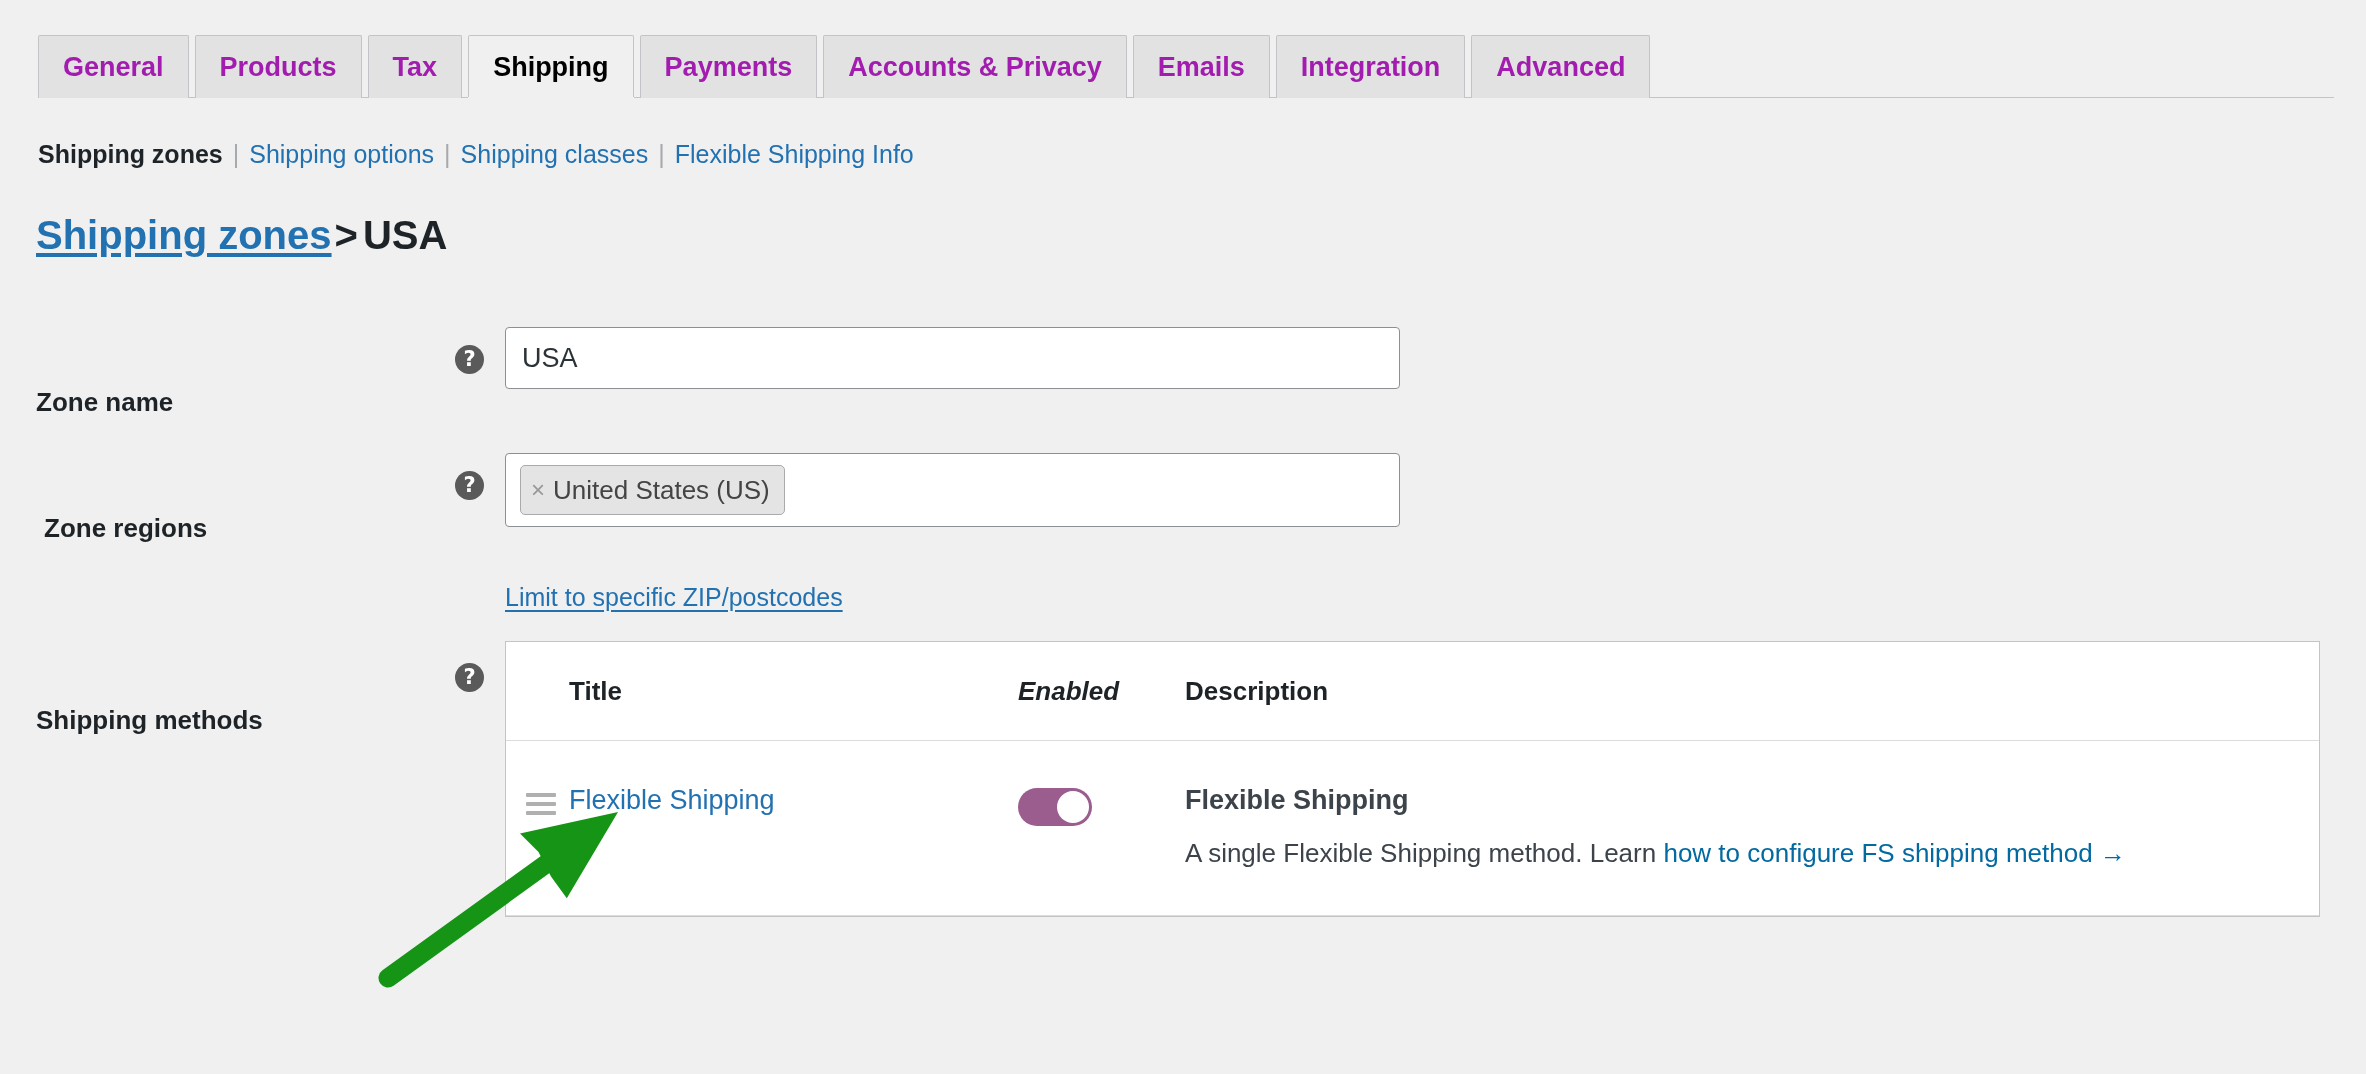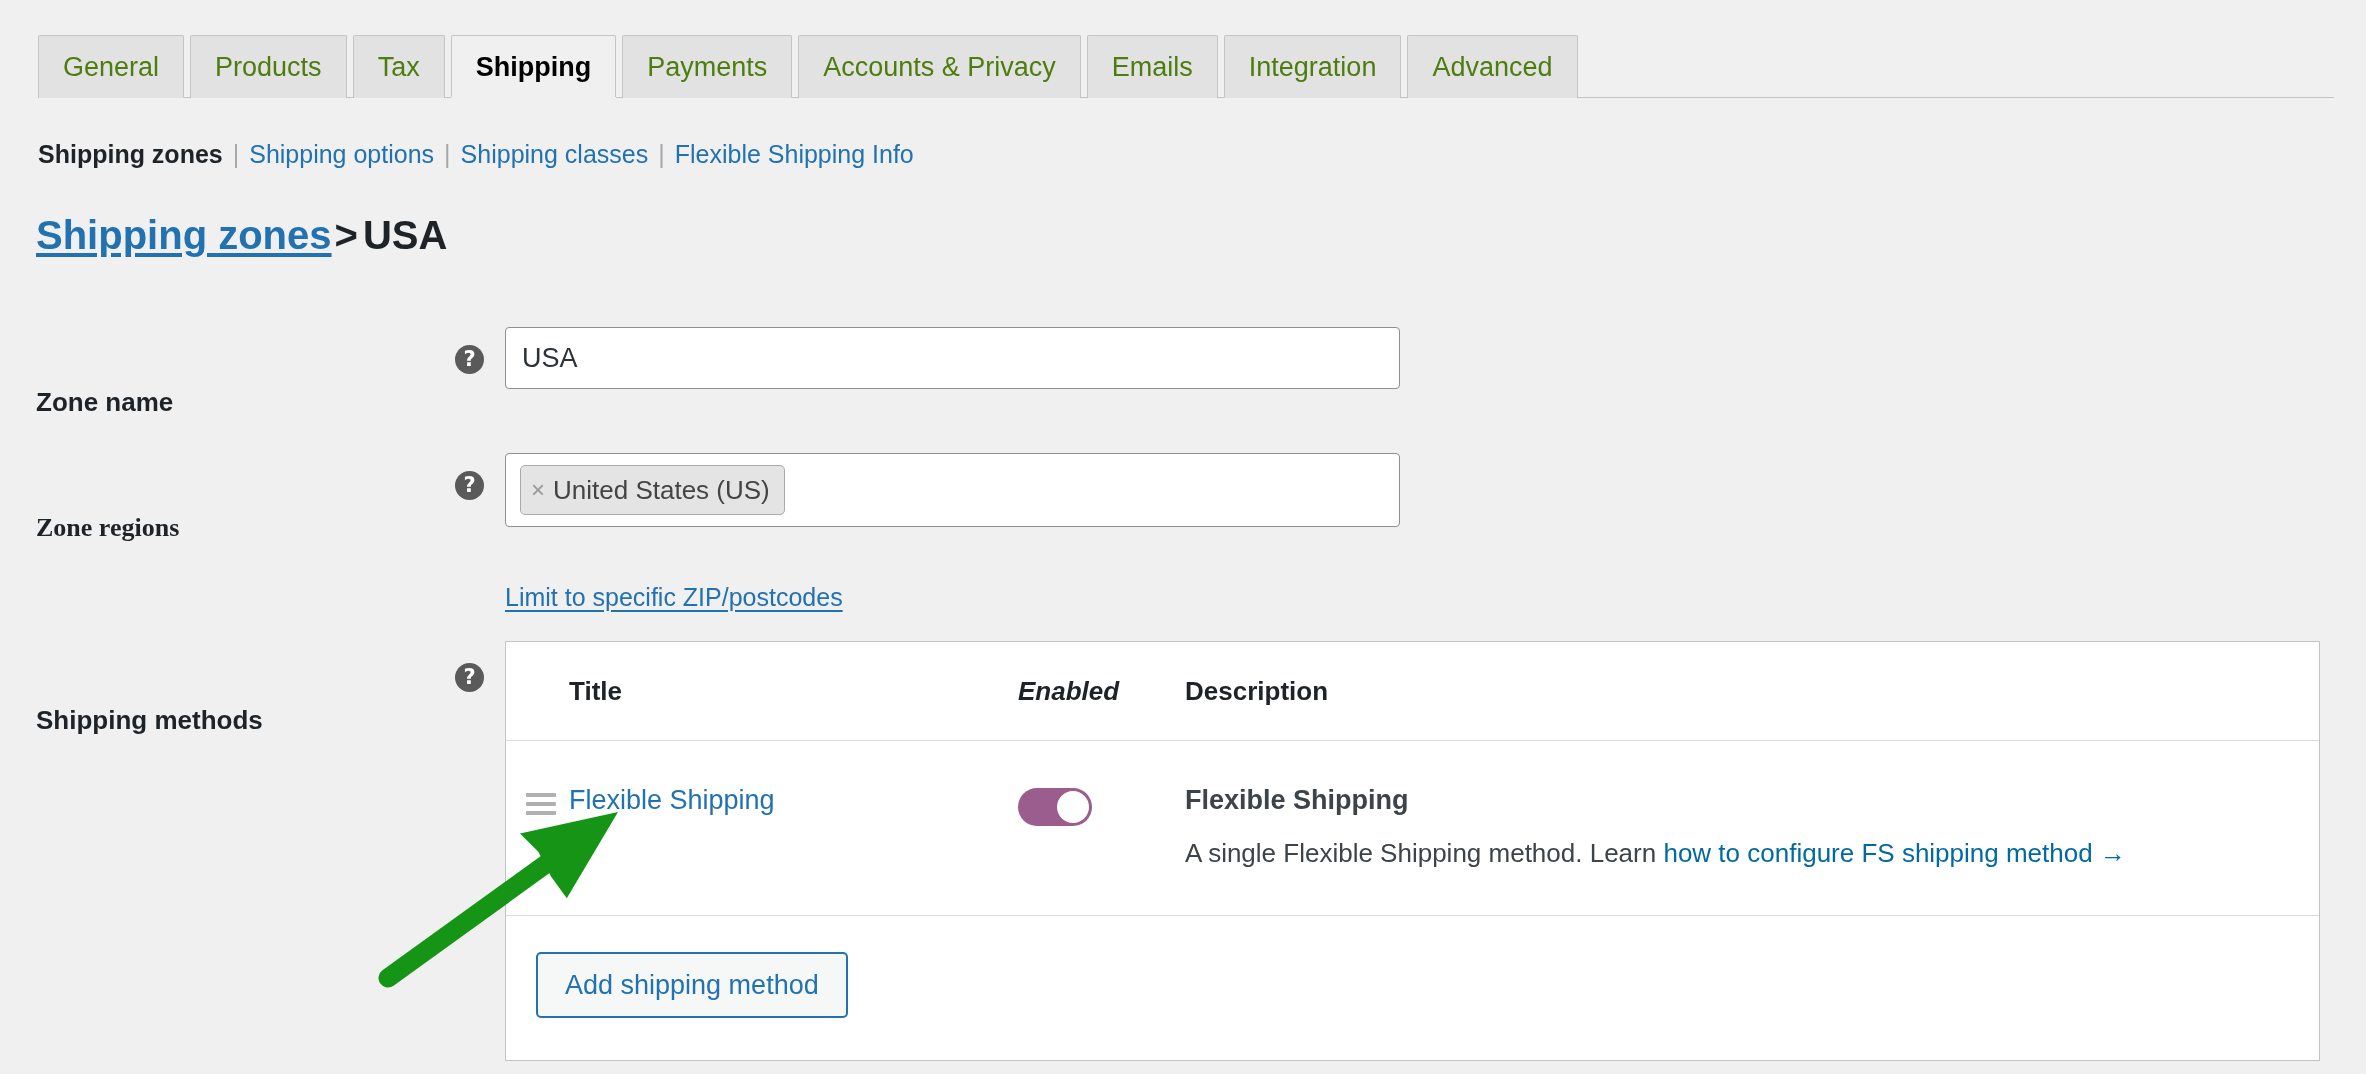--- a/index.html
+++ b/index.html
@@ -22,23 +22,23 @@
     display: flex; align-items: flex-end; gap: 6px;
     height: 64px;
   }
   .tab {
     display: flex; align-items: center; justify-content: center;
     height: 63px;
     padding: 0 24px;
     background: #e2e2e2;
     border: 1px solid #c3c4c7;
     border-bottom: none;
-    color: #4d7c0f;
+    color: #a21caf;
     font-size: 27px;
-    font-weight: 400;
+    font-weight: 700;
     line-height: 1;
     white-space: nowrap;
     border-radius: 2px 2px 0 0;
     position: relative;
     cursor: pointer;
   }
   .tab.active {
     background: #f0f0f1;
     color: #000;
     font-weight: 700;
@@ -247,21 +247,21 @@
     </div>
 
   <div class="crumb">
     <a href="#">Shipping zones</a><span class="gt">&gt;</span><span>USA</span>
   </div>
 
   <div class="flabel" style="left:36px; top:345px;">Zone name</div>
   <div class="help" style="left:455px; top:345px;">?</div>
   <input class="txtinput" style="left: 505px; top: 327px; width: 895px; height: 62px;" value="USA">
 
-  <div class="flabel" style="left:36px; top:471px;font-family:Liberation Serif, serif;">Zone regions</div>
+  <div class="flabel" style="left:44px; top:471px;">Zone regions</div>
   <div class="help" style="left:455px; top:471px;">?</div>
   <div class="select2box" style="left:505px; top:453px; width:895px; height:74px;">
     <span class="chip">
       <span class="x">×</span>
       <span>United States (US)</span>
     </span>
   </div>
   <div class="ziplink" style="left:505px; top:555px;">Limit to specific ZIP/postcodes</div>
 
   <div class="flabel" style="left:36px; top:663px;">Shipping methods</div>
@@ -291,23 +291,20 @@
         <div class="toggle">
             <span class="knob"></span>
           </div>
       </div>
       <div class="c-desc">
         <div class="desc-title">Flexible Shipping</div>
         <div class="desc-text"><span>A single Flexible Shipping method. Learn </span><a href="#">how to configure FS shipping method →</a></div>
       </div>
     </div>
 
-    <div class="mfoot">
-      <button class="btn-secondary">Add shipping method</button>
-    </div>
   </div>
 
   <svg class="annot" viewBox="0 0 2366 1074">
     <g id="arrowg">
       <path id="arrowshaft" stroke-linecap="round" fill="none" d="M 388 978 L 564.4829023072913 850.6253835521289" stroke="#169416" stroke-width="19"></path>
       <polygon id="arrowhead" points="618.0,812.0 566.8,898.3 551.0,876.4 538.5,852.1 520.0,833.4" fill="#169416"></polygon>
     </g>
   </svg>
 
 </div>

